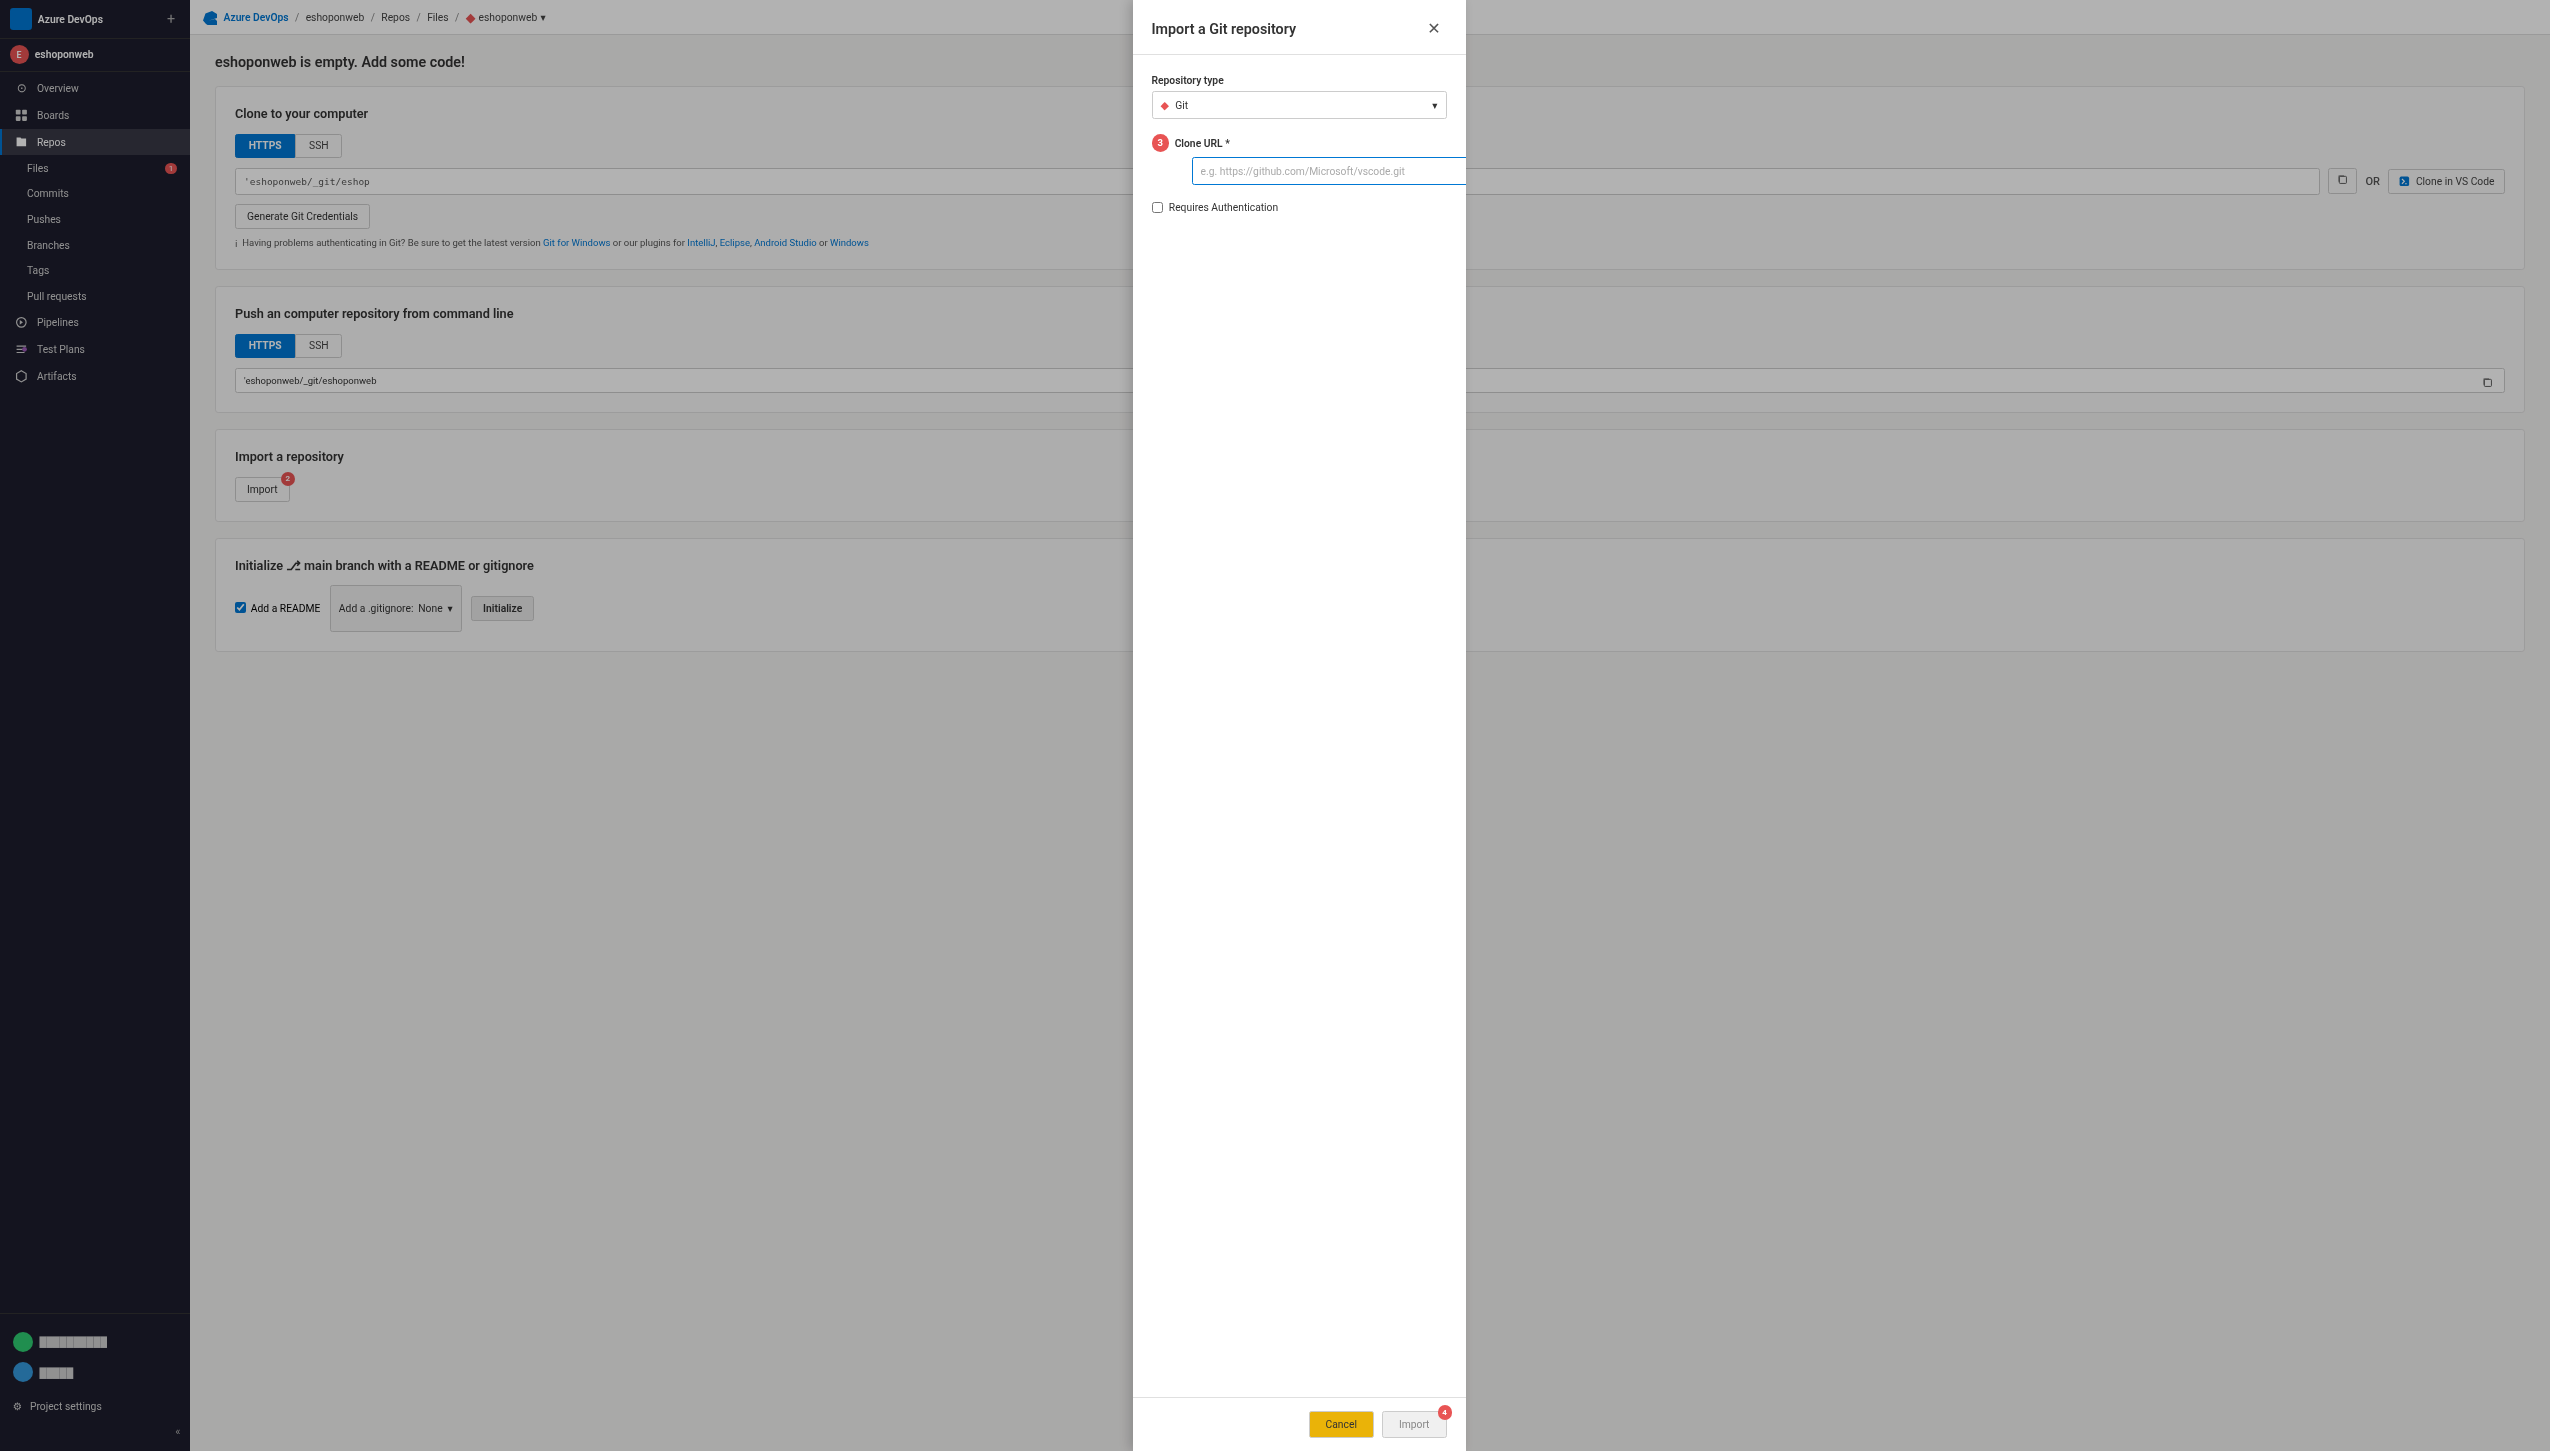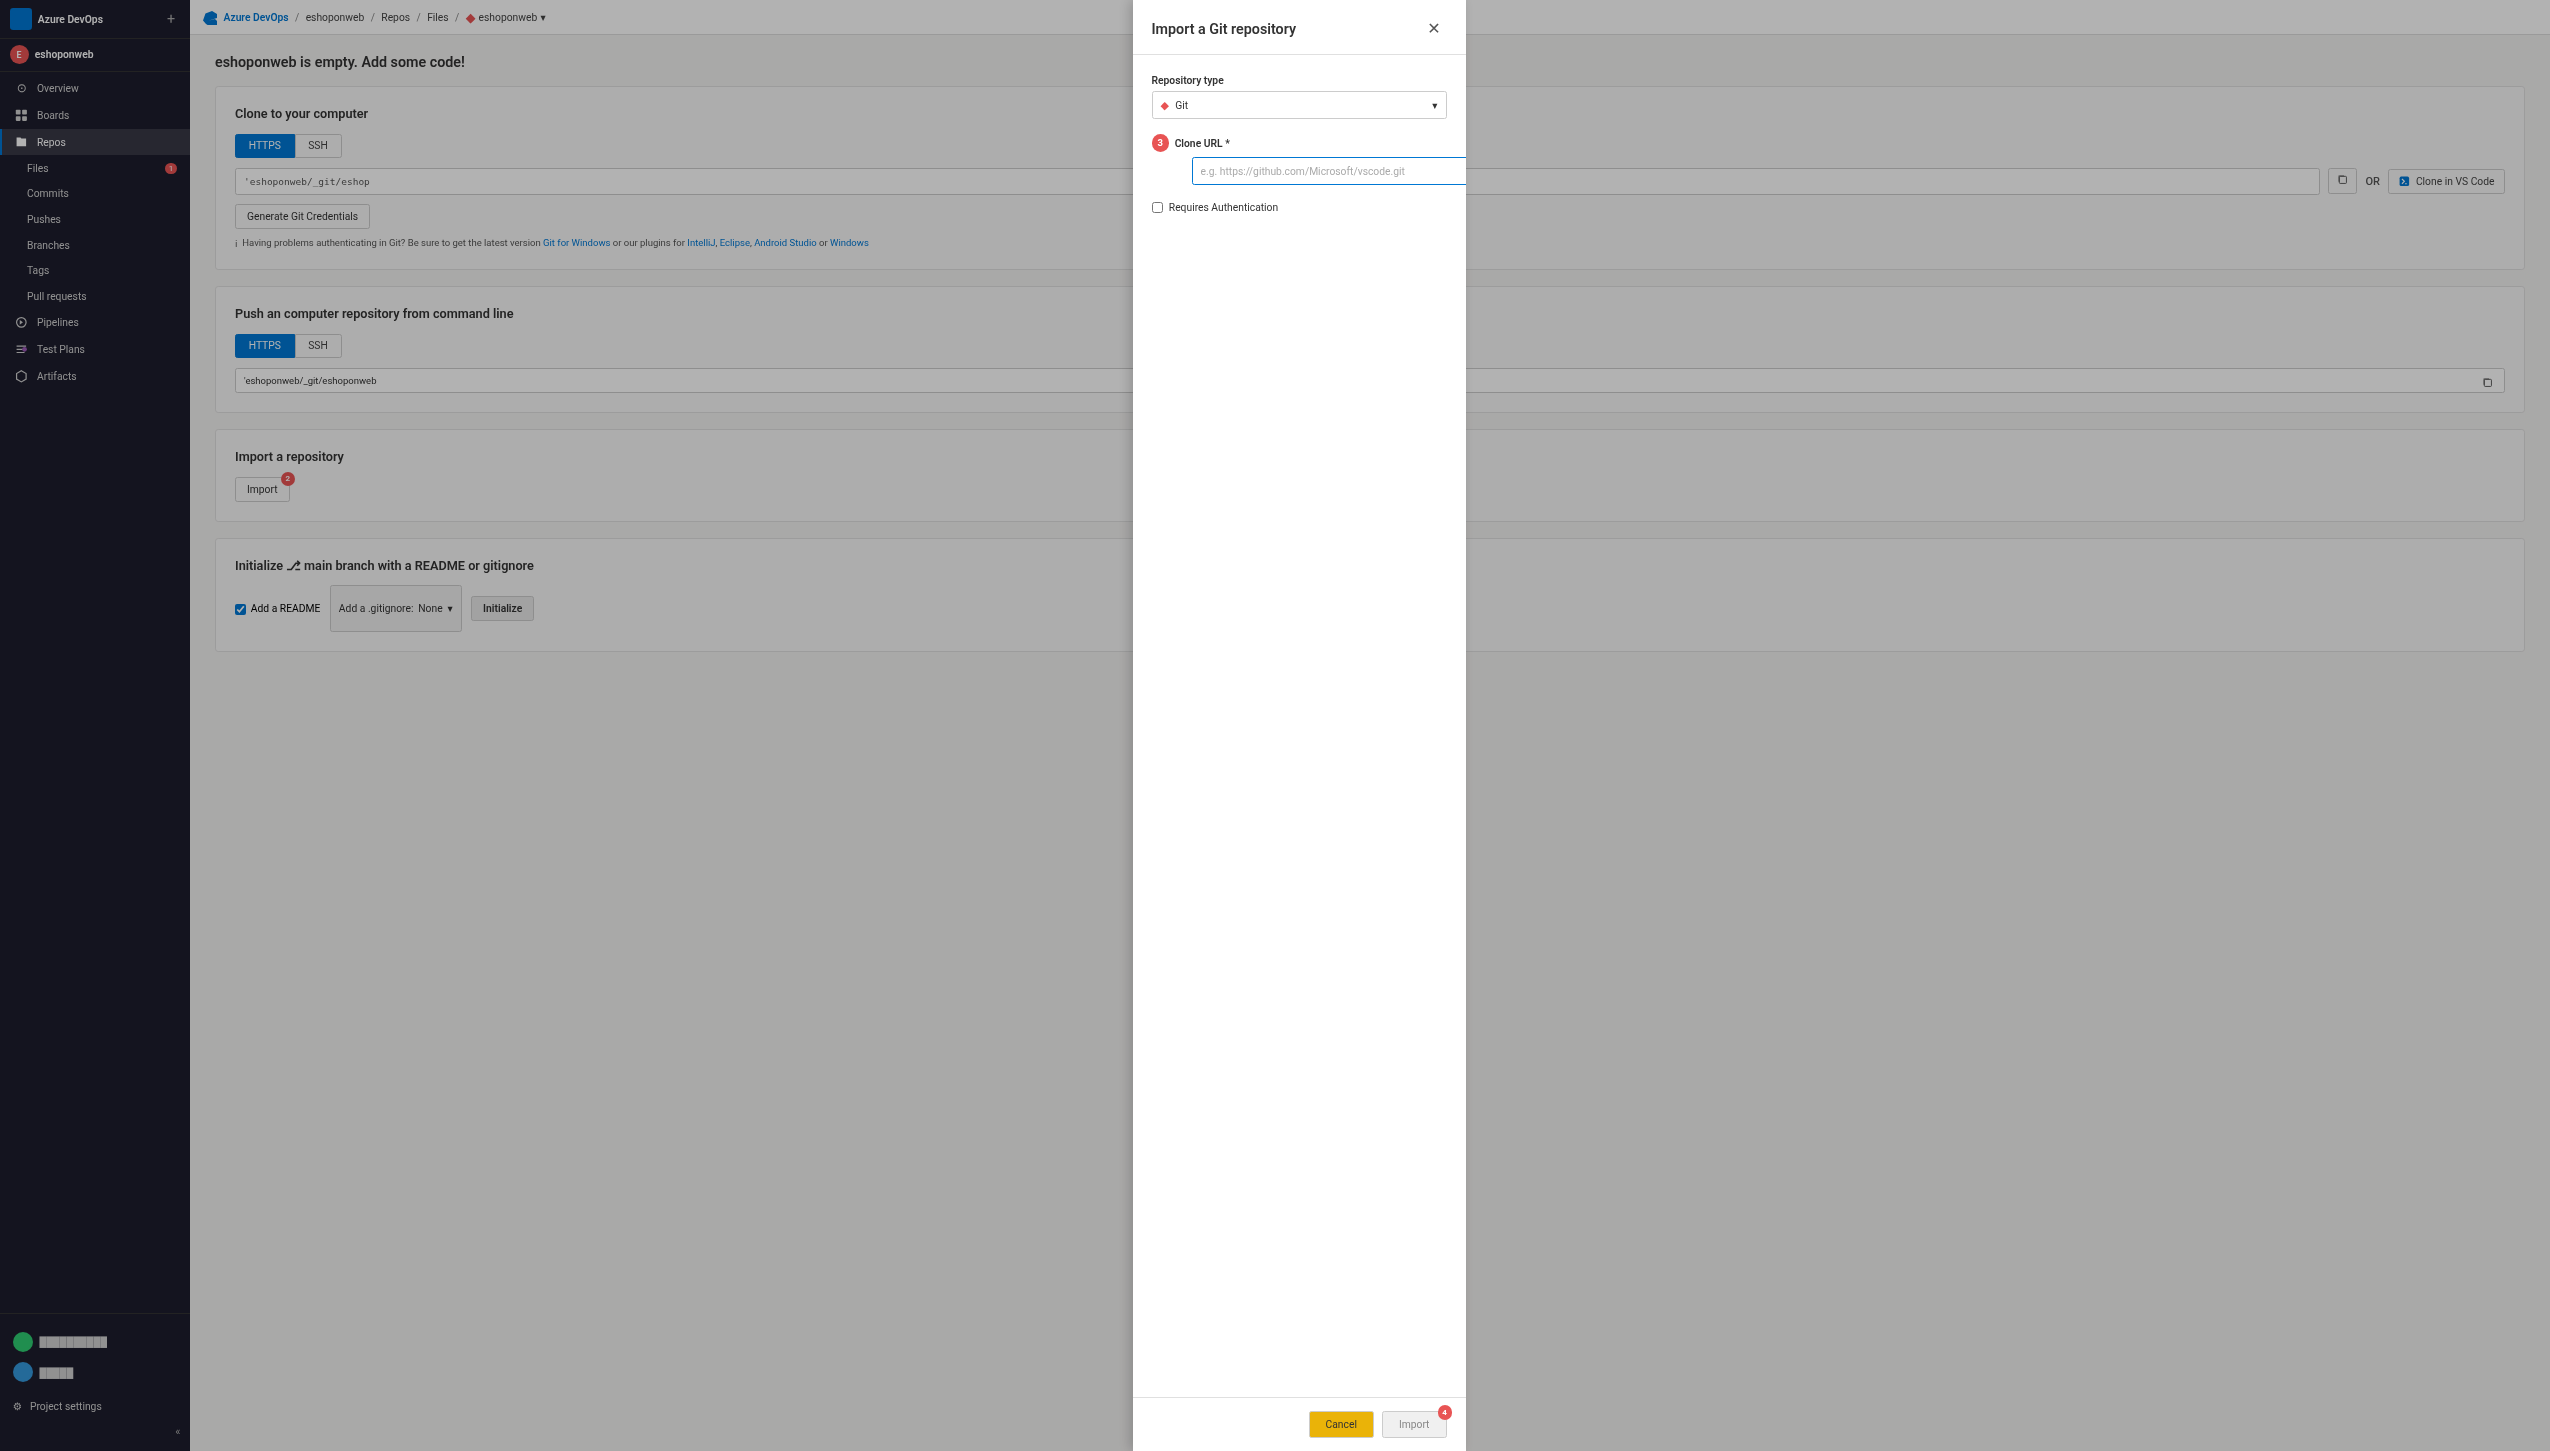--- a/index.html
+++ b/index.html
@@ -130,21 +130,21 @@
     .section-title { font-size: 12.7px; font-weight: 600; color: #333; margin-bottom: 12.7px; }
 
     .tab-group { display: flex; gap: 0; margin-bottom: 9.5px; }
     .tab-btn {
       padding: 4.8px 12.7px;
       border: 0.8px solid #ccc;
       background: #f8f8f8;
       cursor: pointer; font-size: 10.3px;
       color: #444;
     }
-    .tab-btn:first-child { border-radius: 2.4px 0 0 2.4px; }
+    .tab-btn:first-child { border-radius: 2.4px 0 0 2.4px; font-weight: bold; }
     .tab-btn:last-child { border-radius: 0 2.4px 2.4px 0; }
     .tab-btn.active { background: #0078d4; color: #fff; border-color: #0078d4; }
 
     .clone-row { display: flex; align-items: center; gap: 8px; }
     .clone-url-input {
       flex: 1; padding: 7px 8px;
       border: 0.8px solid #ccc; border-radius: 2.4px;
       background: #fff; font-size: 9.5px; color: #555;
       font-family: 'Consolas', monospace;
     }
@@ -195,21 +195,21 @@
     }
     .import-badge {
       position: absolute; top: -6.3px; right: -6.3px;
       background: #e85454; color: white; font-size: 8px;
       border-radius: 50%; width: 14.3px; height: 14.3px;
       display: flex; align-items: center; justify-content: center;
       font-weight: bold;
     }
     .init-title { font-size: 12.7px; font-weight: 600; color: #333; margin-bottom: 12.7px; }
     .init-controls { display: flex; align-items: center; gap: 9.5px; }
-    .checkbox-label { display: flex; align-items: flex-end; gap: 4.8px; font-size: 10.3px; cursor: pointer; }
+    .checkbox-label { display: flex; align-items: flex-start; gap: 4.8px; font-size: 10.3px; cursor: pointer; }
     .checkbox-input { width: 11px; height: 11px; accent-color: #0078d4; }
     .gitignore-dropdown {
       padding: 16px 8px; border: 0.8px solid #ccc;
       background: #f0f0f0; cursor: pointer; border-radius: 2.4px;
       font-size: 10.3px; color: #333;
       display: flex; align-items: center; gap: 4.8px;
     }
     .init-btn {
       padding: 4.8px 11px; border: 0.8px solid #ccc;
       background: #e8e8e8; cursor: pointer; border-radius: 2.4px;

